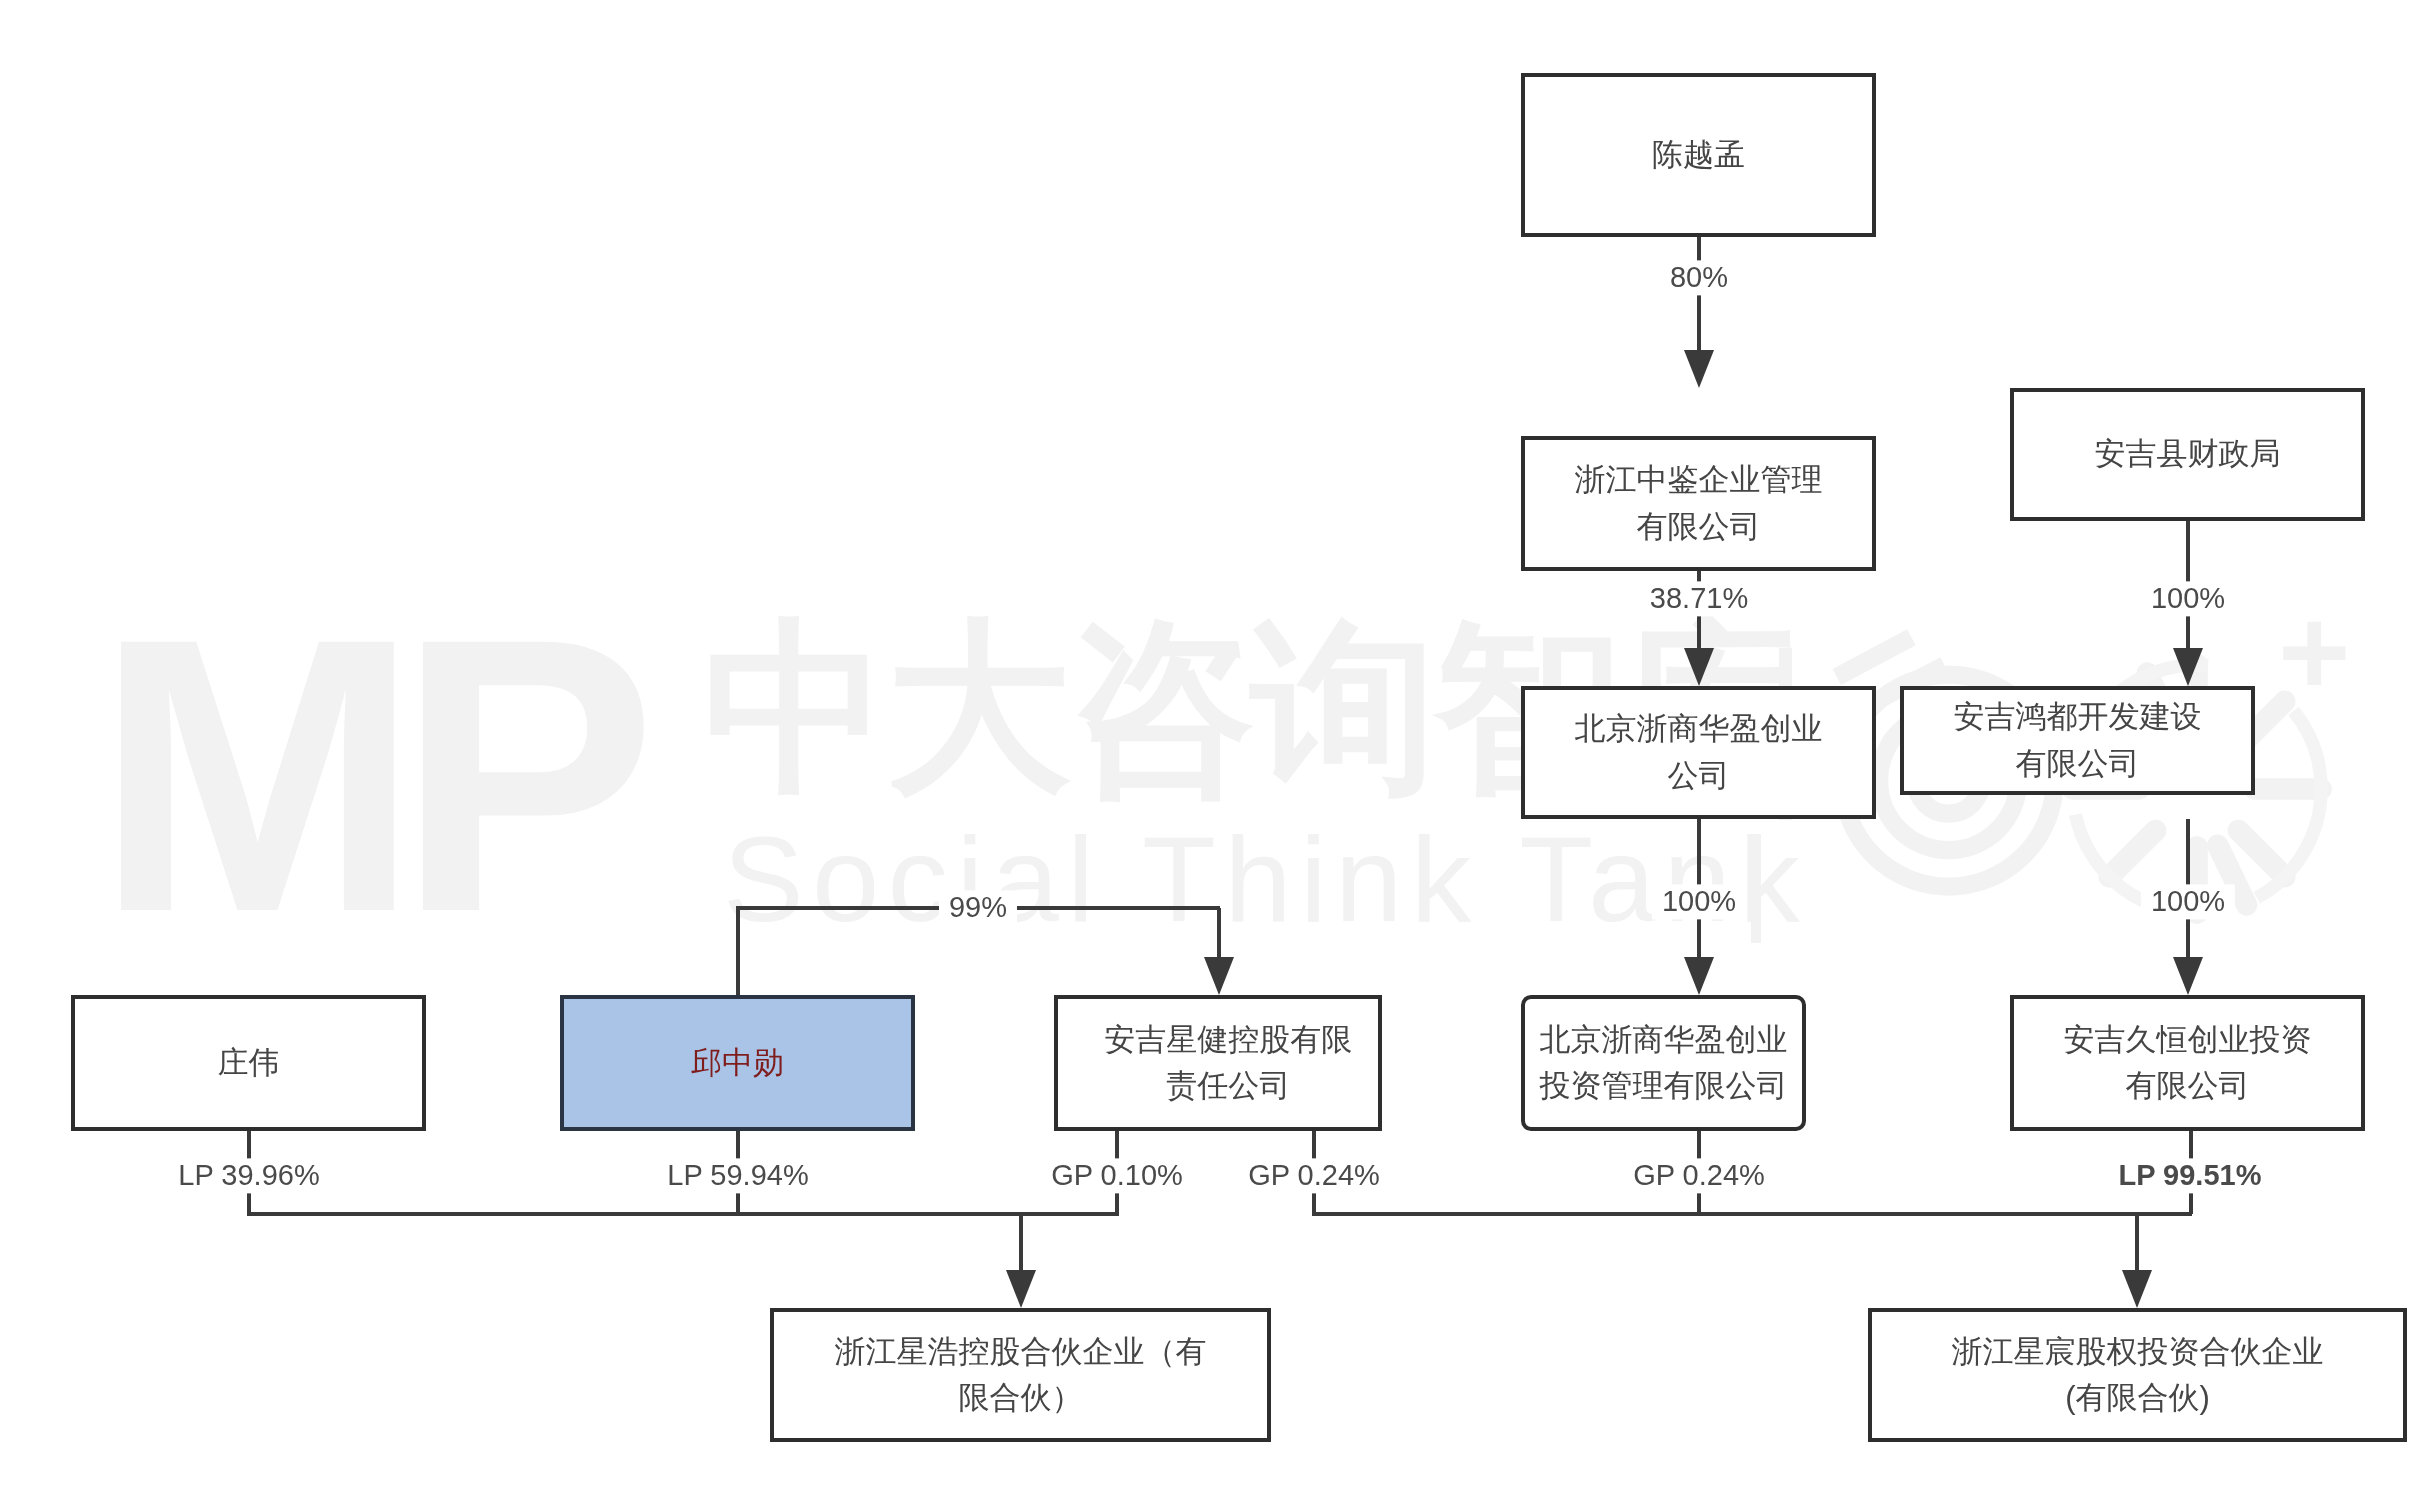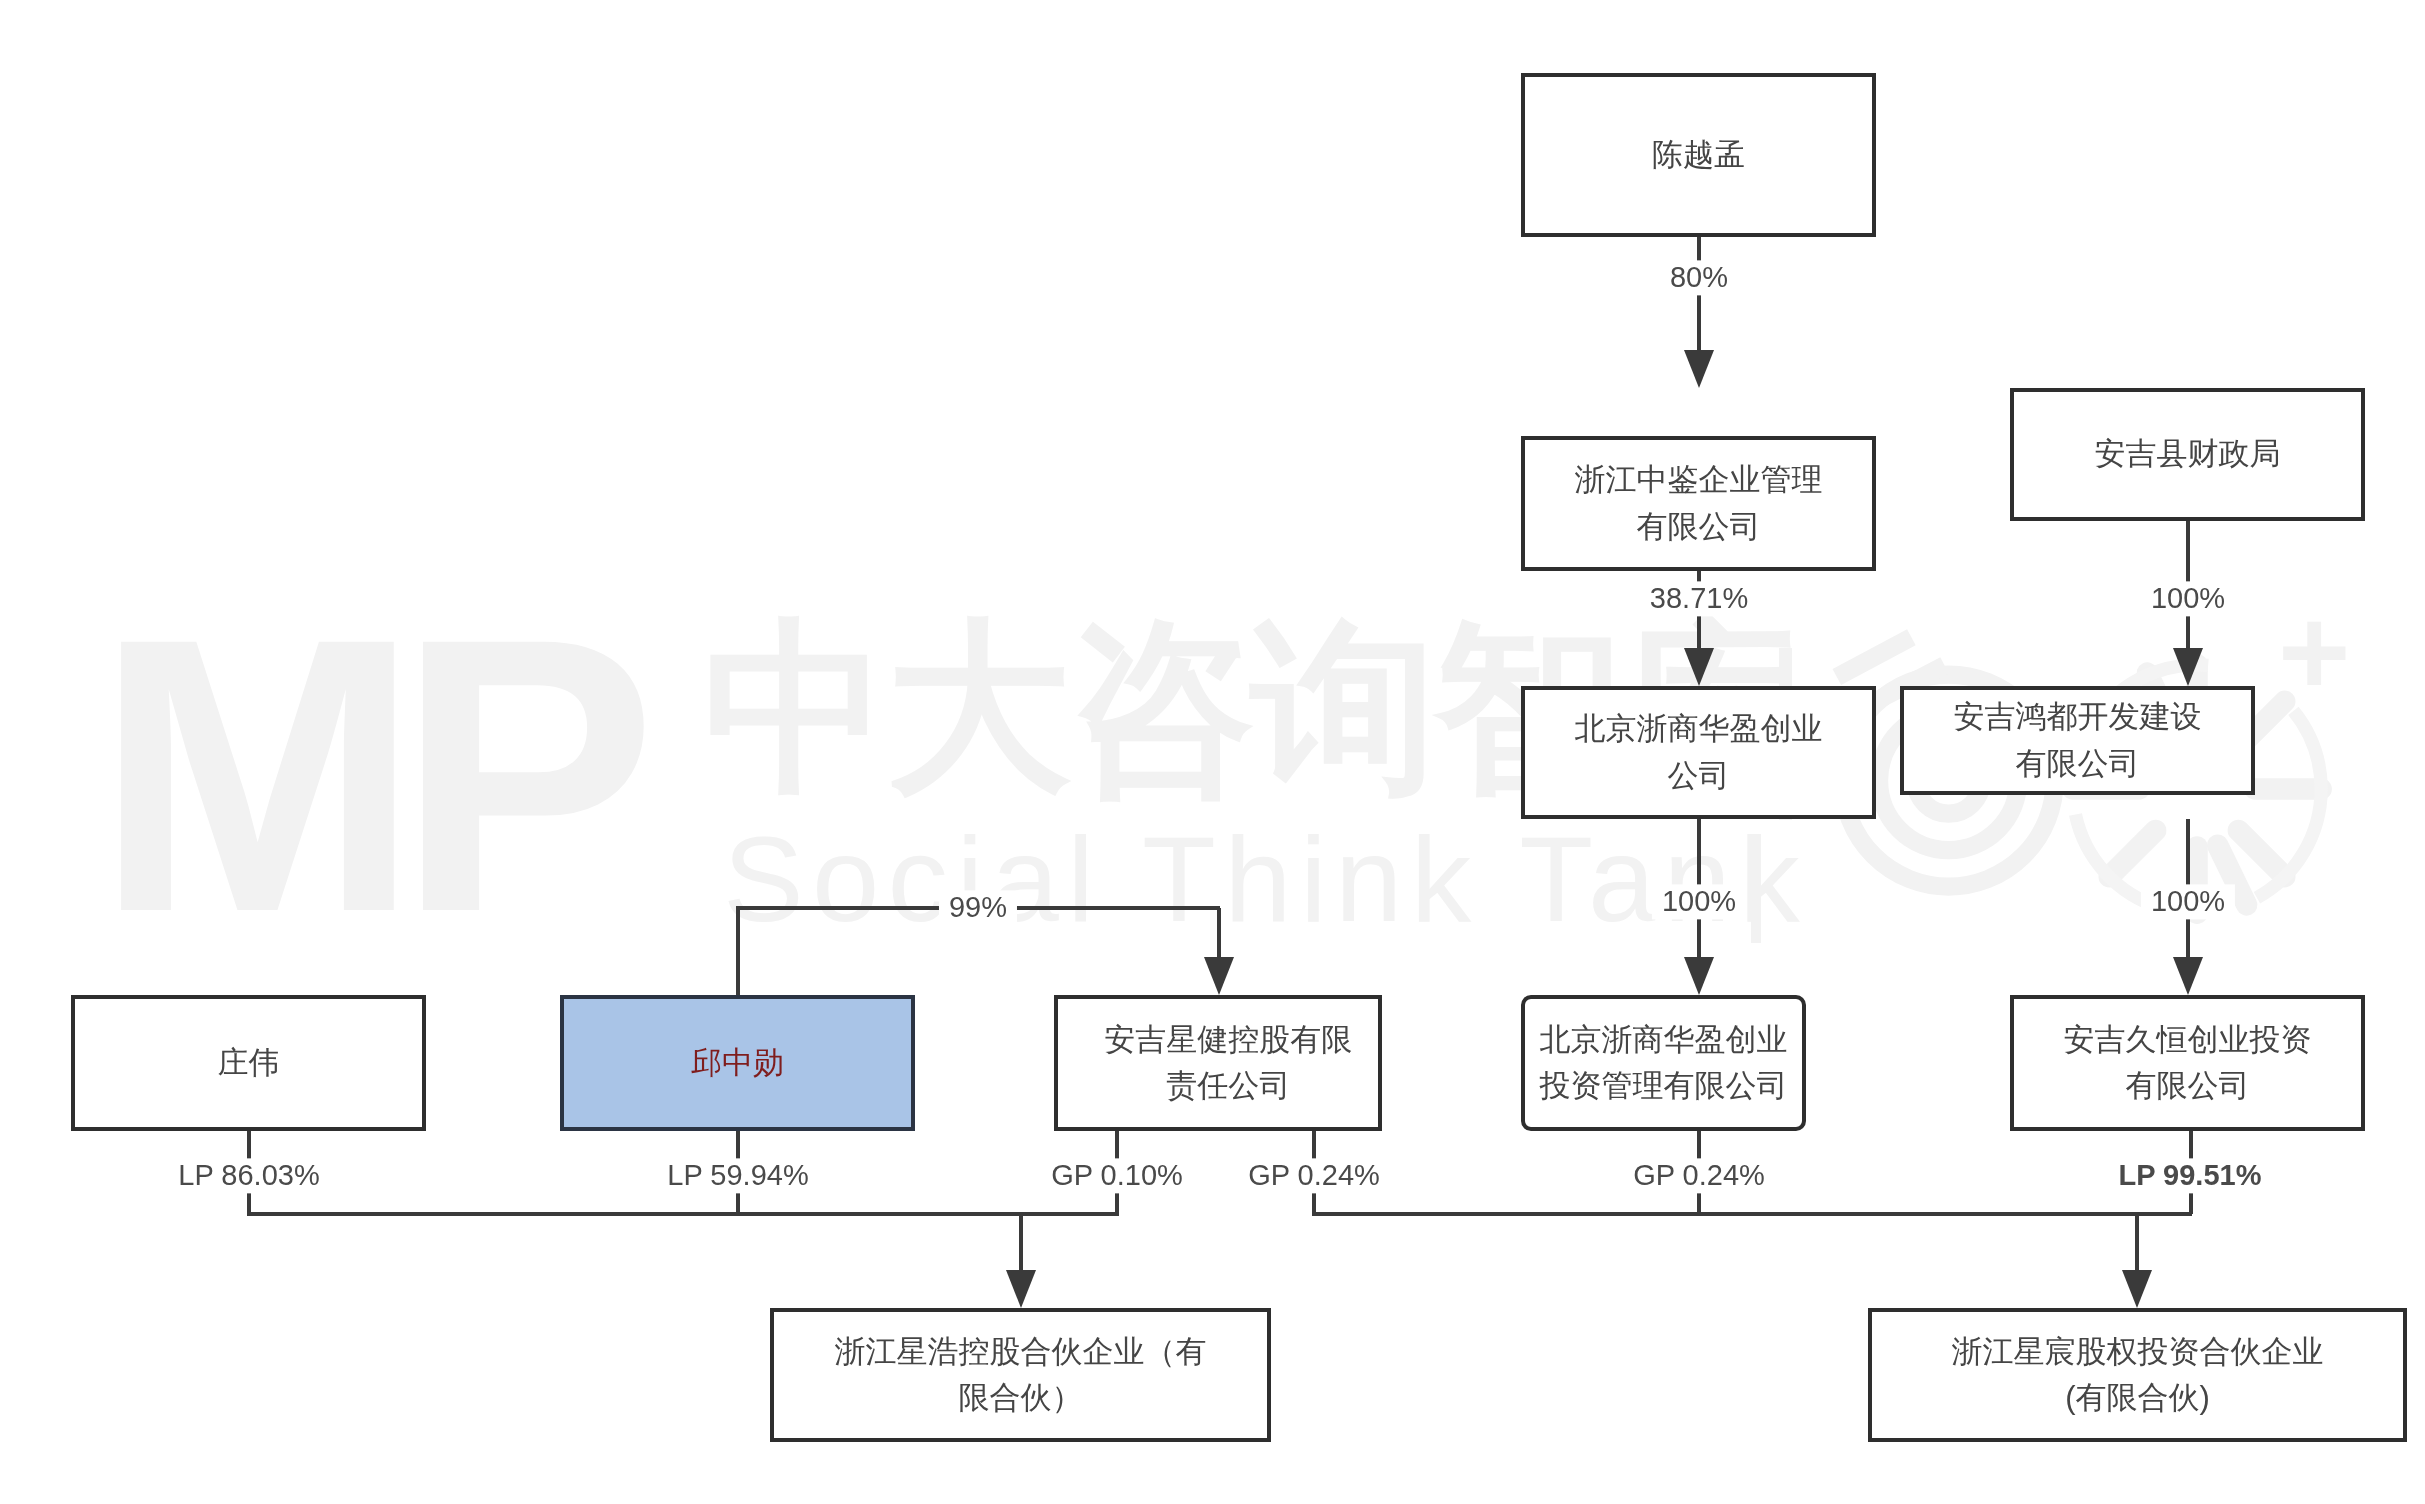--- a/index.html
+++ b/index.html
@@ -116,21 +116,21 @@
   <div class="arrowhead" style="left:2173px;top:957px;"></div>
   <div class="chip" style="left:2188px;top:902px;">100%</div>
 
   <div class="vline" style="left:736px;top:908px;height:87px;"></div>
   <div class="hline" style="left:736px;top:906px;width:484px;"></div>
   <div class="vline" style="left:1217px;top:908px;height:50px;"></div>
   <div class="arrowhead" style="left:1204px;top:957px;"></div>
   <div class="chip" style="left:978px;top:908px;">99%</div>
 
   <div class="vline" style="left:247px;top:1131px;height:83px;"></div>
-  <div class="chip" style="left:249px;top:1176px;">LP 86.03%</div>
+  <div class="chip" style="left:249px;top:1176px;">LP 39.96%</div>
 
   <div class="vline" style="left:736px;top:1131px;height:83px;"></div>
   <div class="chip" style="left:738px;top:1176px;">LP 59.94%</div>
 
   <div class="vline" style="left:1115px;top:1131px;height:83px;"></div>
   <div class="chip" style="left:1117px;top:1176px;">GP 0.10%</div>
 
   <div class="vline" style="left:1312px;top:1131px;height:83px;"></div>
   <div class="chip" style="left:1314px;top:1176px;">GP 0.24%</div>
 

